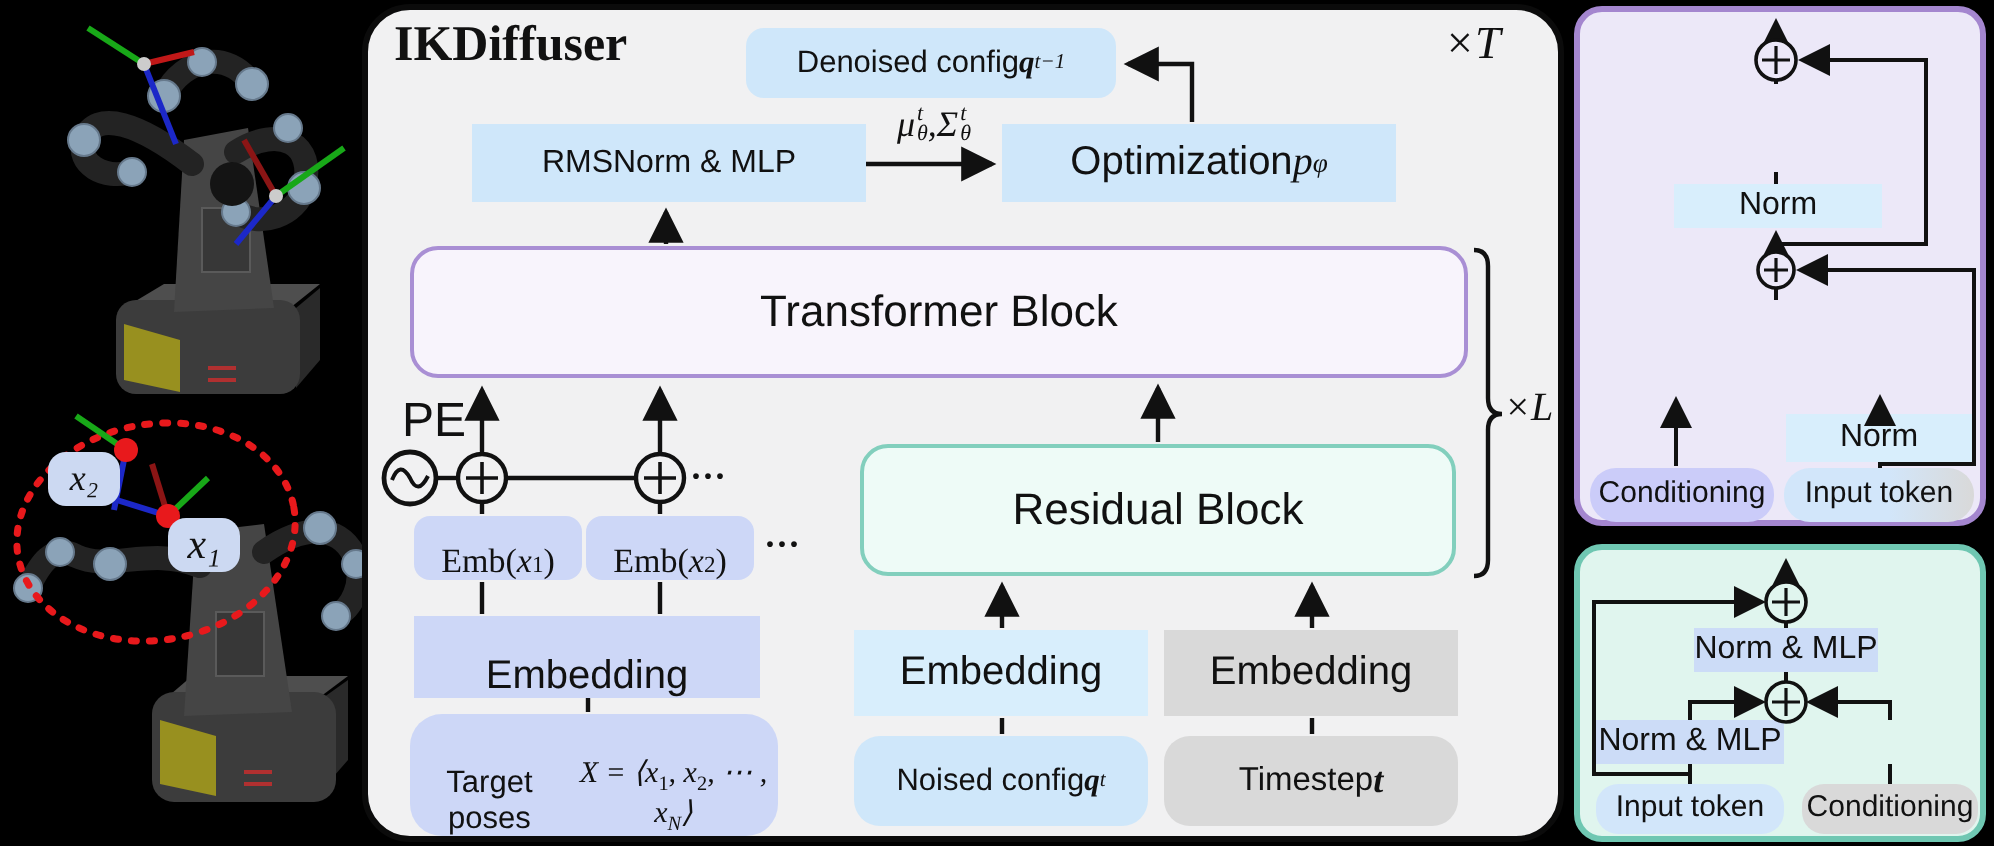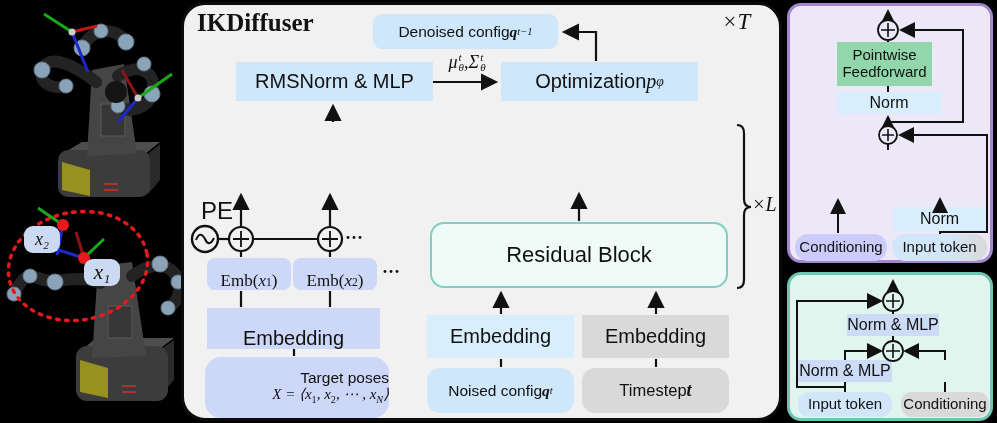--- a/index.html
+++ b/index.html
@@ -126,21 +126,21 @@
   <div class="abs serif bold" style="left:13px;top:4px;font-size:25px;">IKDiffuser</div>
 
   <div class="abs serif it" style="left:538px;top:4px;font-size:23px;">×T</div>
 
   <div class="box blue" style="left:189px;top:9px;width:185px;height:35px;border-radius:9px;font-size:15.5px;">
     <span>Denoised config </span>
         <span class="mvar bold">q</span>
         <sup>t−1</sup>
   </div>
 
-  <div class="box blue" style="left:52px;top:57px;width:197px;height:39px;font-size:20px;">
+  <div class="box blue" style="left:52px;top:57px;width:197px;height:39px;font-size:16px;">
     <span>RMSNorm &amp; MLP</span>
   </div>
 
   <div class="box serif it" style="left:250px;top:42px;width:66px;height:30px;font-size:18px;">
     <span>μ</span>
         <span class="ss">
           <span>t</span>
           <span>θ</span>
         </span>
         <span>, </span>
@@ -150,20 +150,24 @@
           <span>θ</span>
         </span>
   </div>
 
   <div class="box blue" style="left:317px;top:57px;width:197px;height:39px;font-size:20px;">
     <span>Optimization </span>
         <span class="mvar">p</span>
         <sub>φ</sub>
   </div>
 
+  <div class="box" style="left:21px;top:118px;width:529px;height:66px;border-radius:14px;
+              background:#f8f4fc;border:2.5px solid #a98fd4;font-size:22px;box-sizing:border-box;">
+    <span>Transformer Block</span>
+  </div>
 
   <div class="abs serif it" style="left:568px;top:188px;font-size:20px;">×L</div>
 
   <div class="box" style="left:246px;top:217px;width:298px;height:66px;border-radius:14px;
               background:#eefbf7;border:2.5px solid #82cfbd;font-size:22px;box-sizing:border-box;">
     <span>Residual Block</span>
   </div>
 
   <div class="abs" style="left:17px;top:192px;font-size:24px;">PE</div>
 
@@ -179,21 +183,21 @@
         <sub style="font-style:normal">2</sub>
         <span>)</span>
   </div>
   <div class="abs serif bold" style="left:161px;top:223px;font-size:18px;">···</div>
   <div class="abs serif bold" style="left:198px;top:257px;font-size:18px;">···</div>
 
   <div class="box lav" style="left:23px;top:303px;width:173px;height:41px;font-size:20px;">
     <span>Embedding</span>
   </div>
 
-  <div class="box lav" style="left:21px;top:352px;width:184px;height:61px;border-radius:16px;flex-direction:column;">
+  <div class="box lav" style="left:21px;top:352px;width:184px;height:61px;border-radius:16px;flex-direction:row;">
     <div style="font-size:15.5px;">
       <span>Target poses</span>
     </div>
     <div class="serif it" style="font-size:15px;">
       <span>X</span><span> = ⟨</span><span>x</span><sub style="font-style:normal">1</sub><span>, </span><span>x</span><sub style="font-style:normal">2</sub><span>, ⋯ , </span><span>x</span><sub>N</sub><span>⟩</span>
     </div>
   </div>
 
   <div class="box" style="left:243px;top:310px;width:147px;height:43px;background:#d8eefc;font-size:20px;">
     <span>Embedding</span>
@@ -247,24 +251,20 @@
     </g>
     <g>
       <circle cx="146" cy="234" r="12" fill="#f1f1f2" stroke="#111" stroke-width="2.2"></circle>
       <path d="M138,234 H154 M146,226 V242" stroke="#111" stroke-width="1.8" fill="none"></path>
     </g>
     <path d="M553,120 Q560,120 560,128 V194 Q560,202 567,202 Q560,202 560,210 V275 Q560,283 553,283" fill="none" stroke="#111" stroke-width="2.2"></path>
   </svg>
 </div>
 
 <div id="attn-panel" class="panel">
-  <div class="box" style="left:47px;top:36px;width:95px;height:44px;background:#92d6ab;font-size:15px;flex-direction:column;">
-    <span>Pointwise</span>
-    <span>Feedforward</span>
-  </div>
   <div class="box" style="left:47px;top:86px;width:104px;height:22px;background:#d8eefc;font-size:16px;">
     <span>Norm</span>
   </div>
   <div class="box" style="left:103px;top:201px;width:93px;height:24px;background:#d8eefc;font-size:16px;">
     <span>Norm</span>
   </div>
   <div class="box" style="left:5px;top:228px;width:92px;height:27px;background:#cbccf9;border-radius:13px;font-size:15px;">
     <span>Conditioning</span>
   </div>
   <div class="box" style="left:102px;top:228px;width:95px;height:27px;border-radius:13px;font-size:15px;

